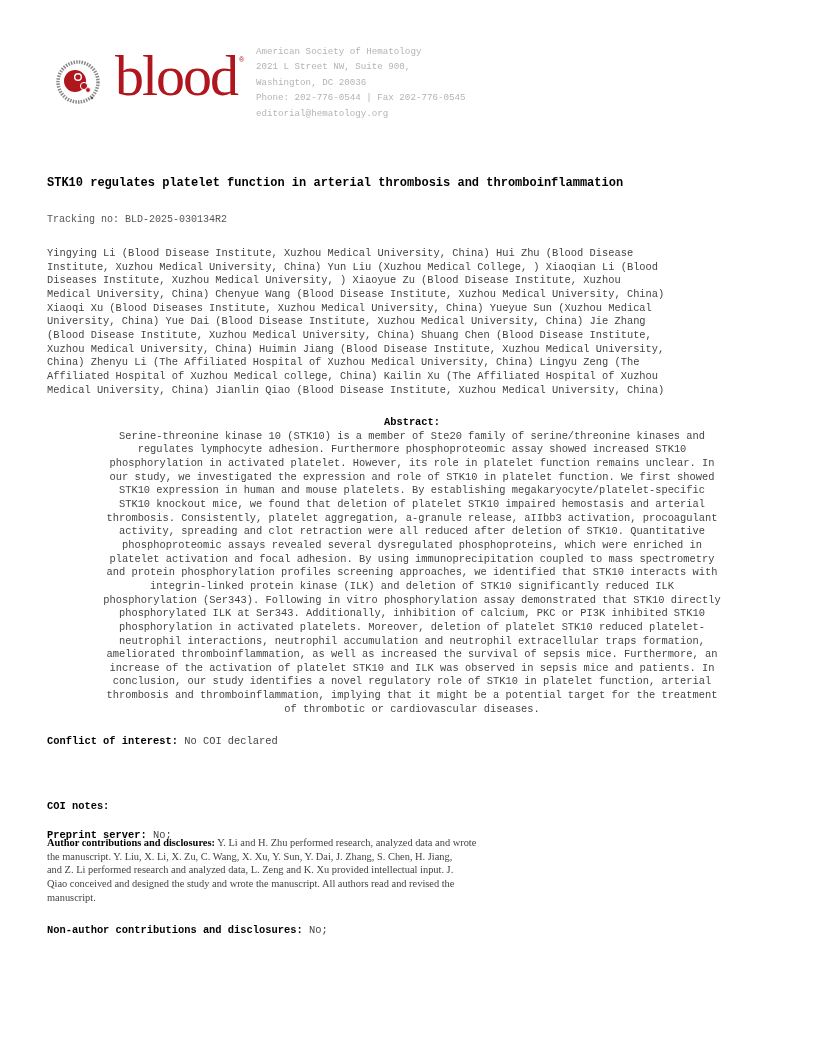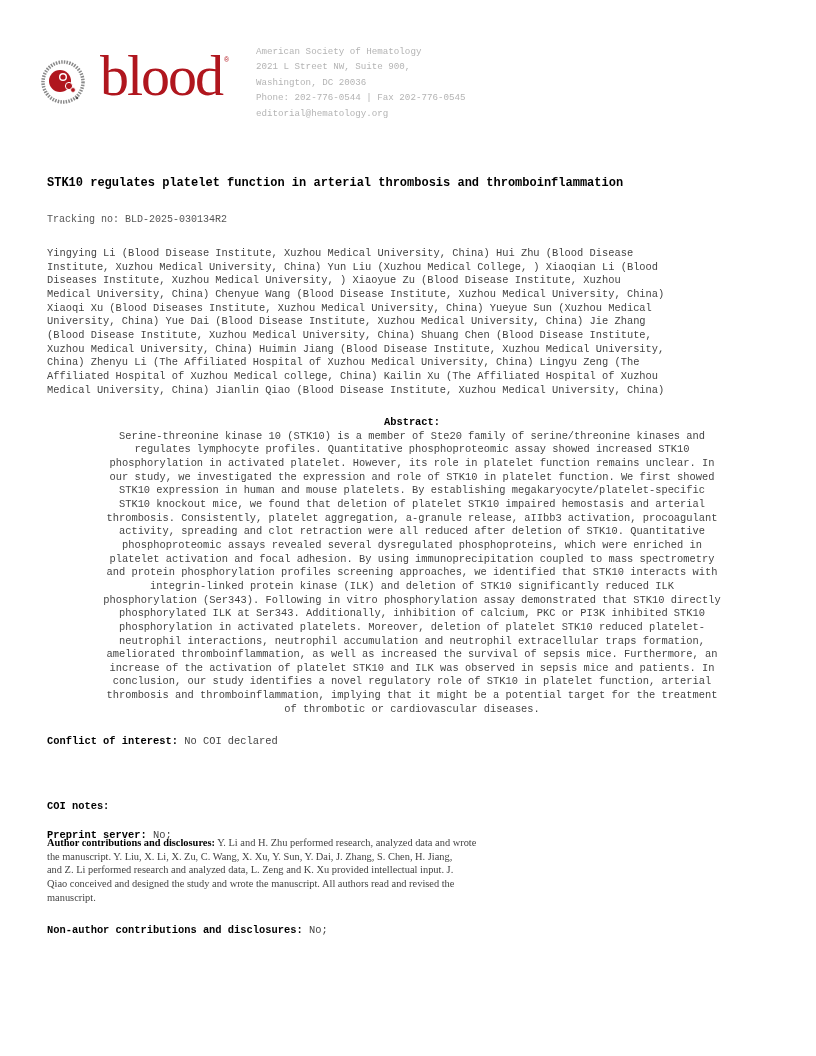--- a/index.html
+++ b/index.html
@@ -17,21 +17,21 @@
     }
     .header {
       position: absolute;
       left: 38px;
       top: 42px;
       width: 480px;
       height: 80px;
     }
     .logo {
       position: absolute;
-      left: 0;
+      left: 15px;
       top: 10px;
       width: 200px;
       height: 60px;
     }
     .logo-seal {
       position: absolute;
       left: 3px;
       top: 8px;
       width: 44px;
       height: 44px;
@@ -167,21 +167,21 @@
   <span class="line">(Blood Disease Institute, Xuzhou Medical University, China) Shuang Chen (Blood Disease Institute,</span>
   <span class="line">Xuzhou Medical University, China) Huimin Jiang (Blood Disease Institute, Xuzhou Medical University,</span>
   <span class="line">China) Zhenyu Li (The Affiliated Hospital of Xuzhou Medical University, China) Lingyu Zeng (The</span>
   <span class="line">Affiliated Hospital of Xuzhou Medical college, China) Kailin Xu (The Affiliated Hospital of Xuzhou</span>
   <span class="line">Medical University, China) Jianlin Qiao (Blood Disease Institute, Xuzhou Medical University, China)</span>
 </div>
 
 <div class="section abstract">
   <div class="label">Abstract:</div>
   <span class="line">Serine-threonine kinase 10 (STK10) is a member of Ste20 family of serine/threonine kinases and</span>
-  <span class="line">regulates lymphocyte profiles. Quantitative phosphoproteomic assay showed increased STK10</span>
+  <span class="line">regulates lymphocyte adhesion. Furthermore phosphoproteomic assay showed increased STK10</span>
   <span class="line">phosphorylation in activated platelet. However, its role in platelet function remains unclear. In</span>
   <span class="line">our study, we investigated the expression and role of STK10 in platelet function. We first showed</span>
   <span class="line">STK10 expression in human and mouse platelets. By establishing megakaryocyte/platelet-specific</span>
   <span class="line">STK10 knockout mice, we found that deletion of platelet STK10 impaired hemostasis and arterial</span>
   <span class="line">thrombosis. Consistently, platelet aggregation, a-granule release, aIIbb3 activation, procoagulant</span>
   <span class="line">activity, spreading and clot retraction were all reduced after deletion of STK10. Quantitative</span>
   <span class="line">phosphoproteomic assays revealed several dysregulated phosphoproteins, which were enriched in</span>
   <span class="line">platelet activation and focal adhesion. By using immunoprecipitation coupled to mass spectrometry</span>
   <span class="line">and protein phosphorylation profiles screening approaches, we identified that STK10 interacts with</span>
   <span class="line">integrin-linked protein kinase (ILK) and deletion of STK10 significantly reduced ILK</span>

